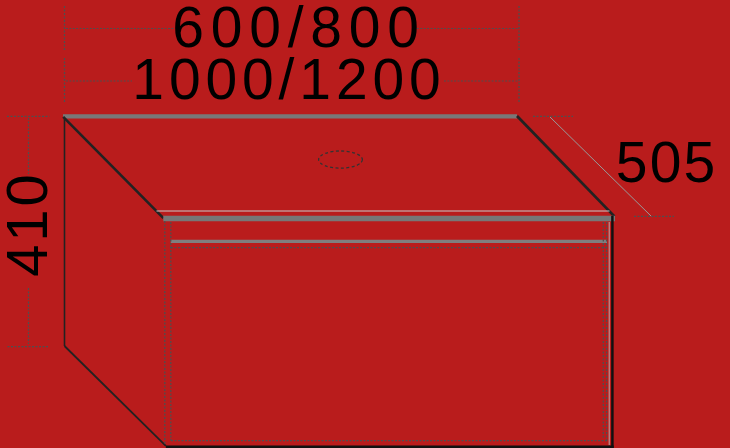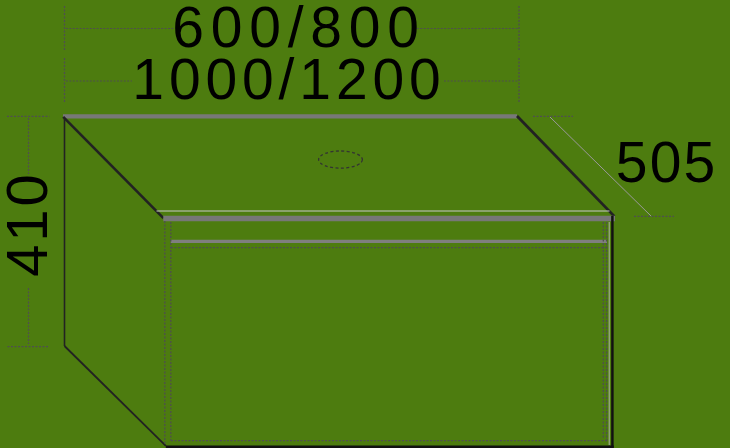--- a/index.html
+++ b/index.html
@@ -1,16 +1,16 @@
 <!DOCTYPE html>
 <html><head>
 <meta charset="utf-8">
 <style>
   html,body{margin:0;padding:0;background:#ffffff;}
-  #stage{position:relative;width:730px;height:448px;background:#4d7c0f;overflow:hidden;}
+  #stage{position:relative;width:730px;height:448px;background:#b91c1c;overflow:hidden;}
   svg{position:absolute;left:0;top:0;}
   text{font-family:"Liberation Sans",sans-serif;fill:#000000;}
 </style>
 </head>
 <body>
 
 <div id="stage">
 <svg width="730" height="448" viewBox="0 0 730 448">
 
   <path d="M64.5,6 V51" stroke="#4f4f4f" stroke-width="1.25" stroke-dasharray="2 1.5" fill="none"></path>

